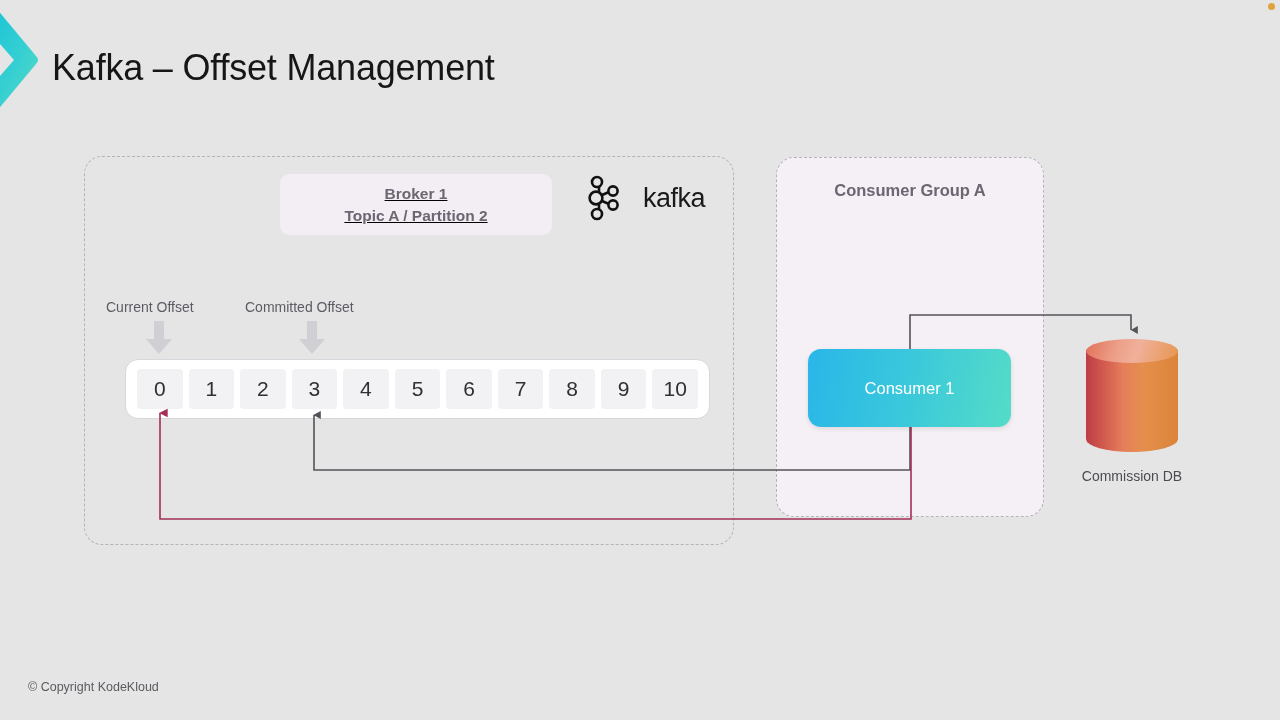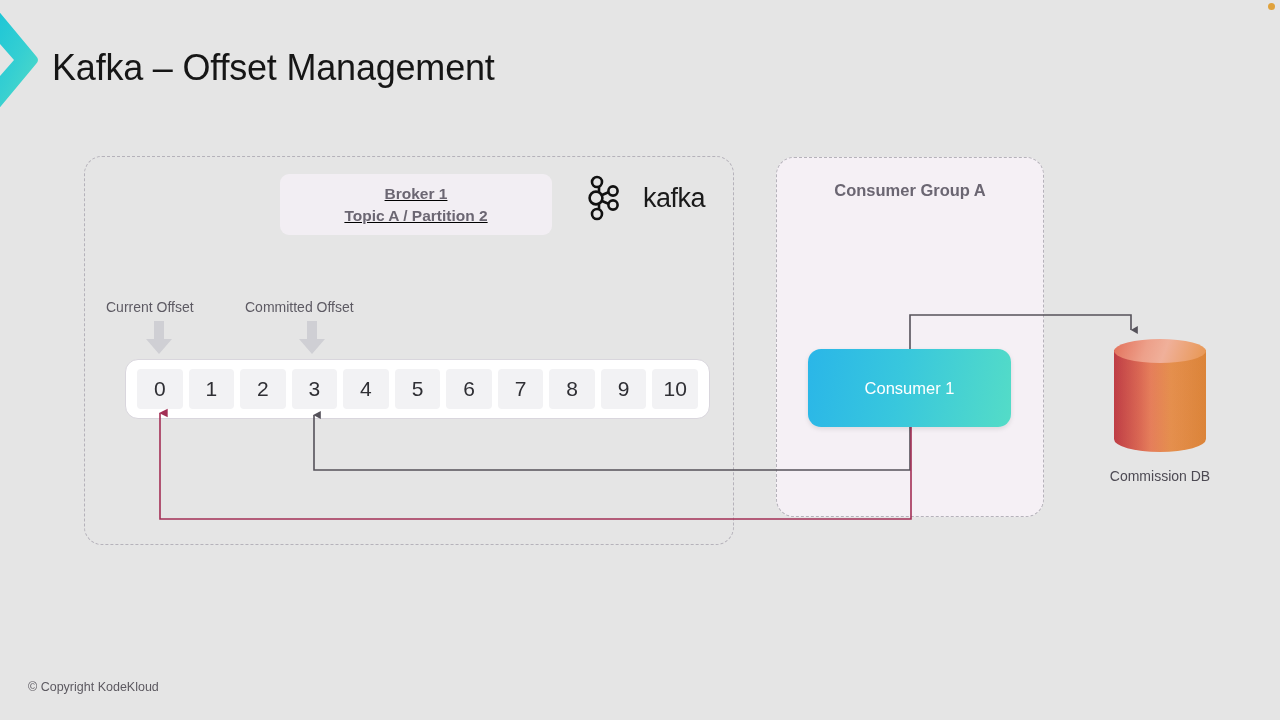--- a/index.html
+++ b/index.html
@@ -116,21 +116,21 @@
     border-radius: 13px;
     background: linear-gradient(100deg, #2ab6e8 0%, #38c7dd 45%, #54dcc7 100%);
     display: flex; align-items: center; justify-content: center;
     box-shadow: 0 2px 5px rgba(0,0,0,0.10);
   }
   .consumer-box span {
     font-size: 16.5px; color: #ffffff; font-weight: 500;
   }
 
   
-  .db-wrap { position: absolute; left: 1086px; top: 339px; width: 92px; height: 124px; margin-left: 28px; }
+  .db-wrap { position: absolute; left: 1086px; top: 339px; width: 92px; height: 124px; }
   .db-body {
     position: absolute; left: 0; top: 11px; width: 92px; height: 102px;
     background: linear-gradient(90deg,#d4444d 0%, #de5d46 28%, #e88940 62%, #e98c3c 100%);
     border-radius: 0 0 46px 46px / 0 0 13px 13px;
   }
   .db-top {
     position: absolute; left: 0; top: 0; width: 92px; height: 24px;
     border-radius: 50%;
     background: linear-gradient(110deg,#e2705a 0%, #eda08a 35%, #f0b09a 55%, #e7964f 100%);
   }

